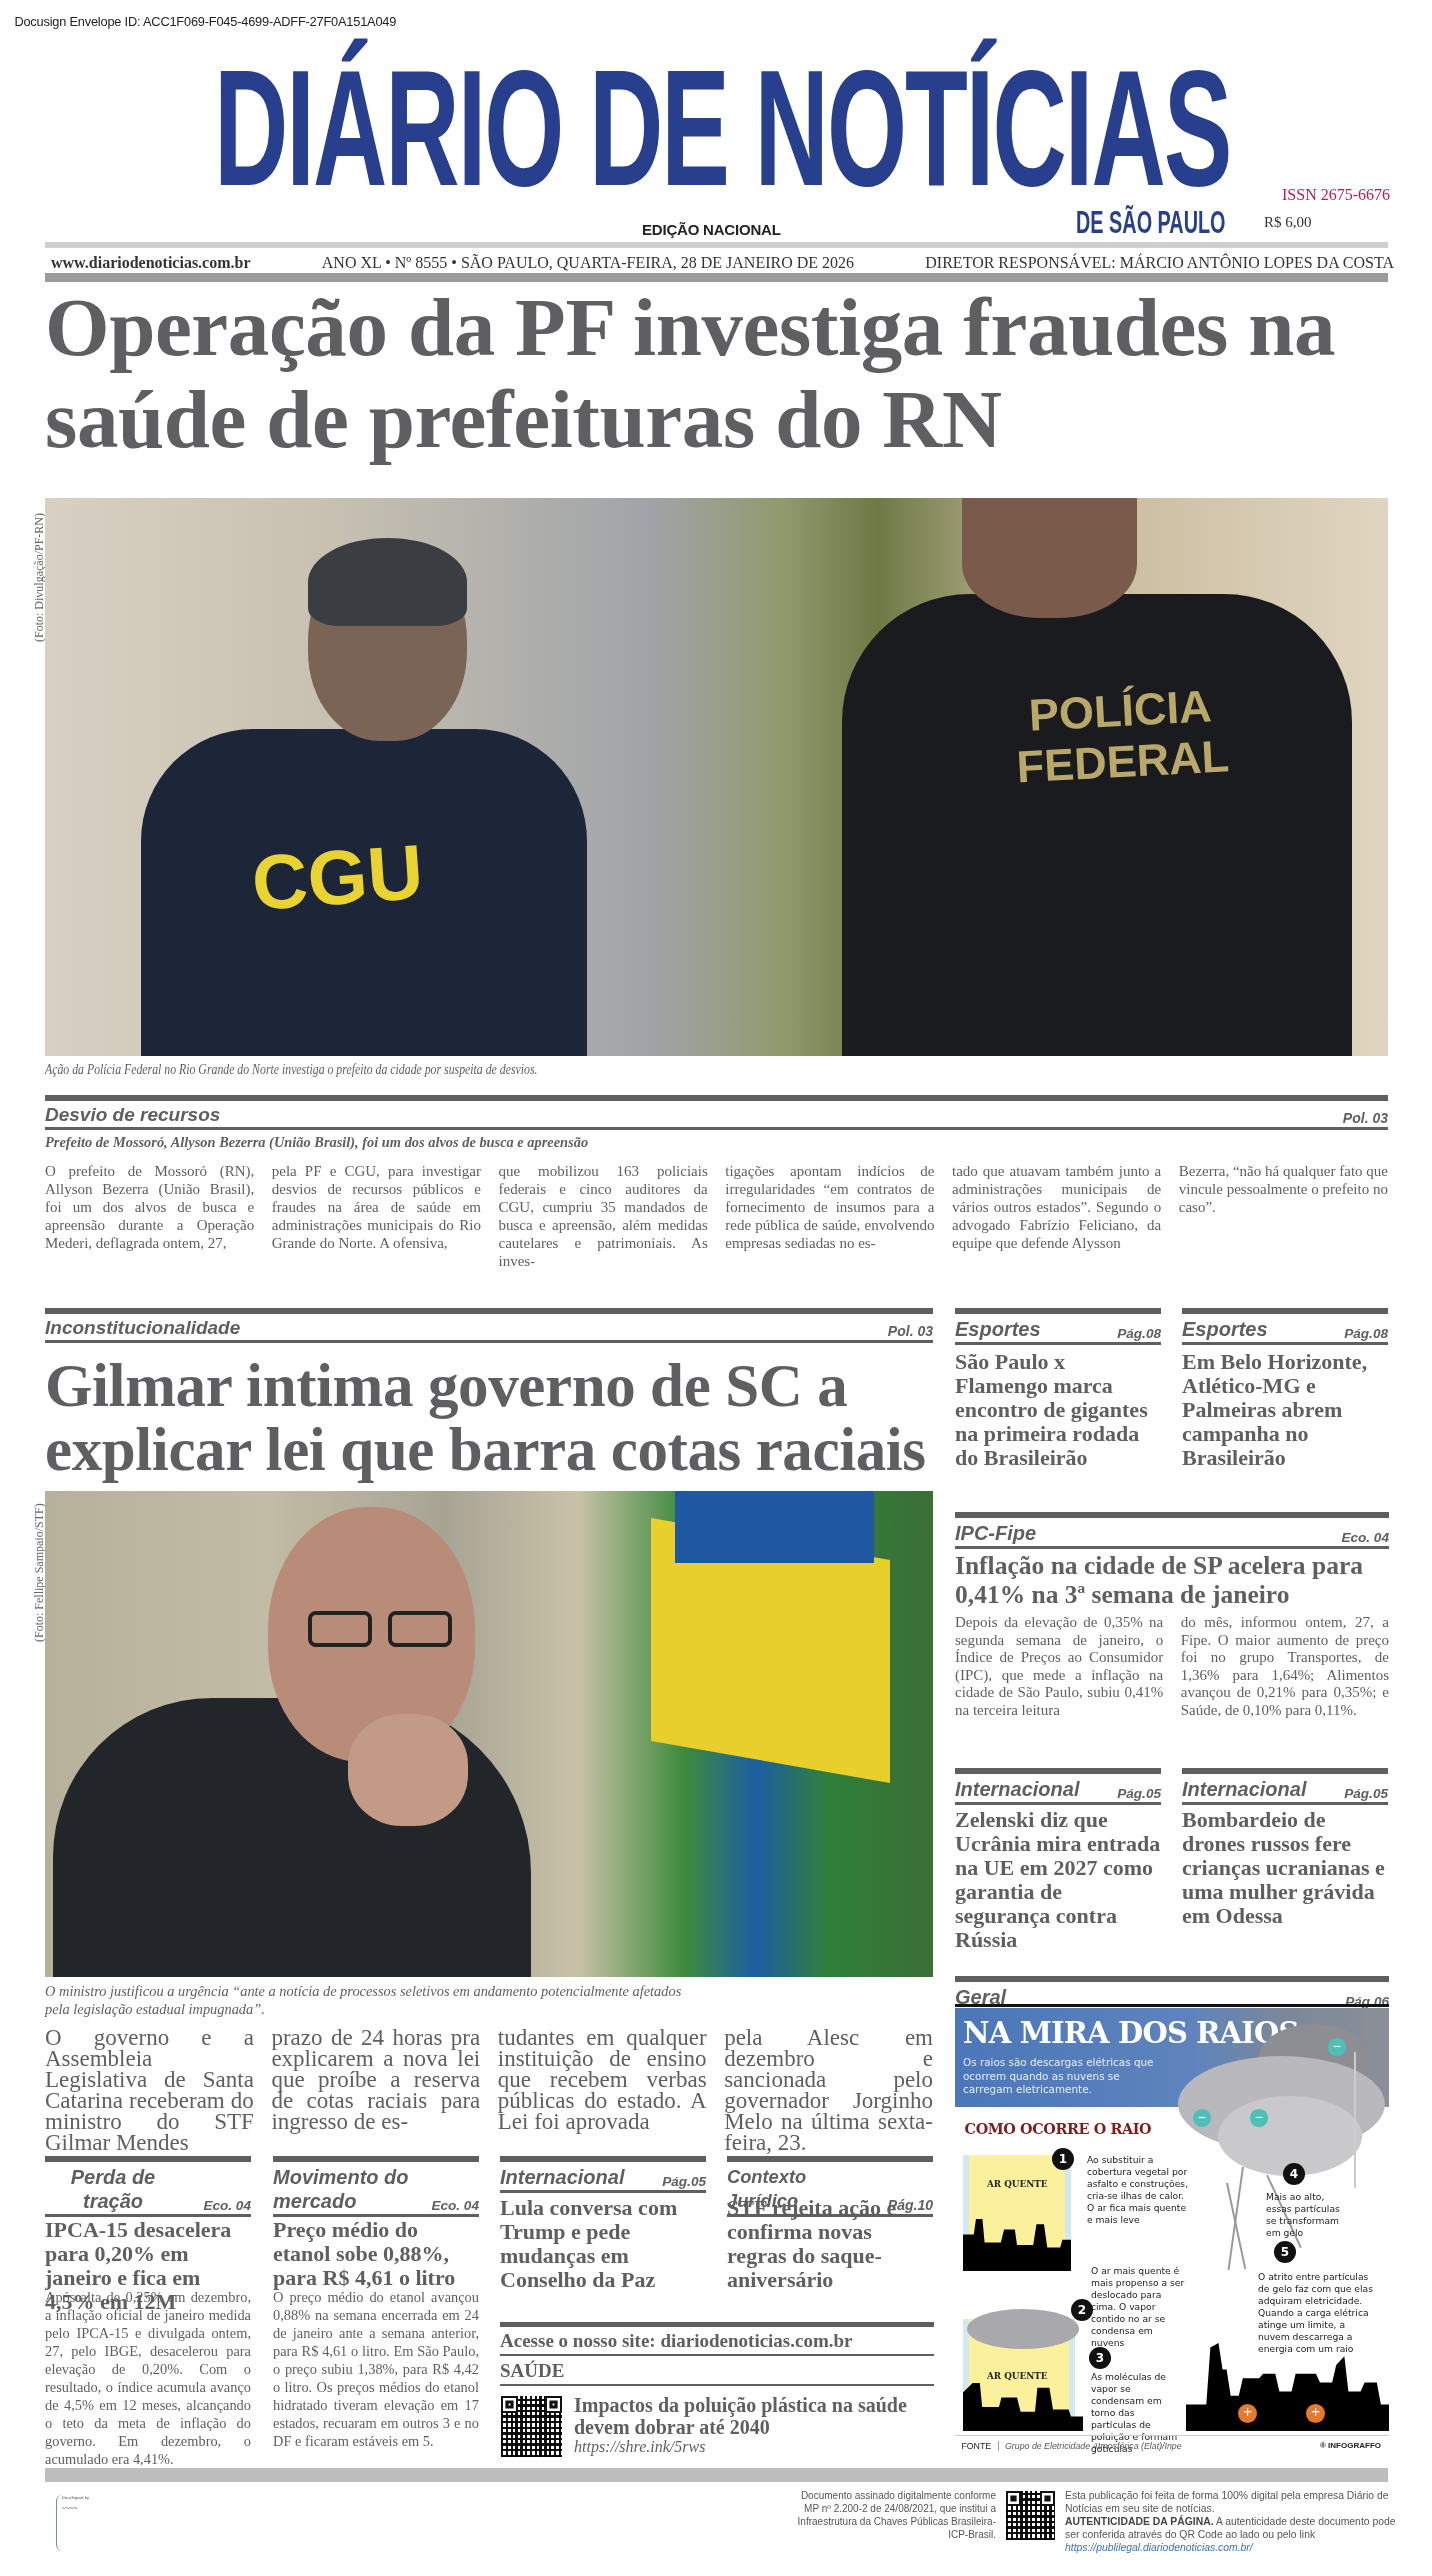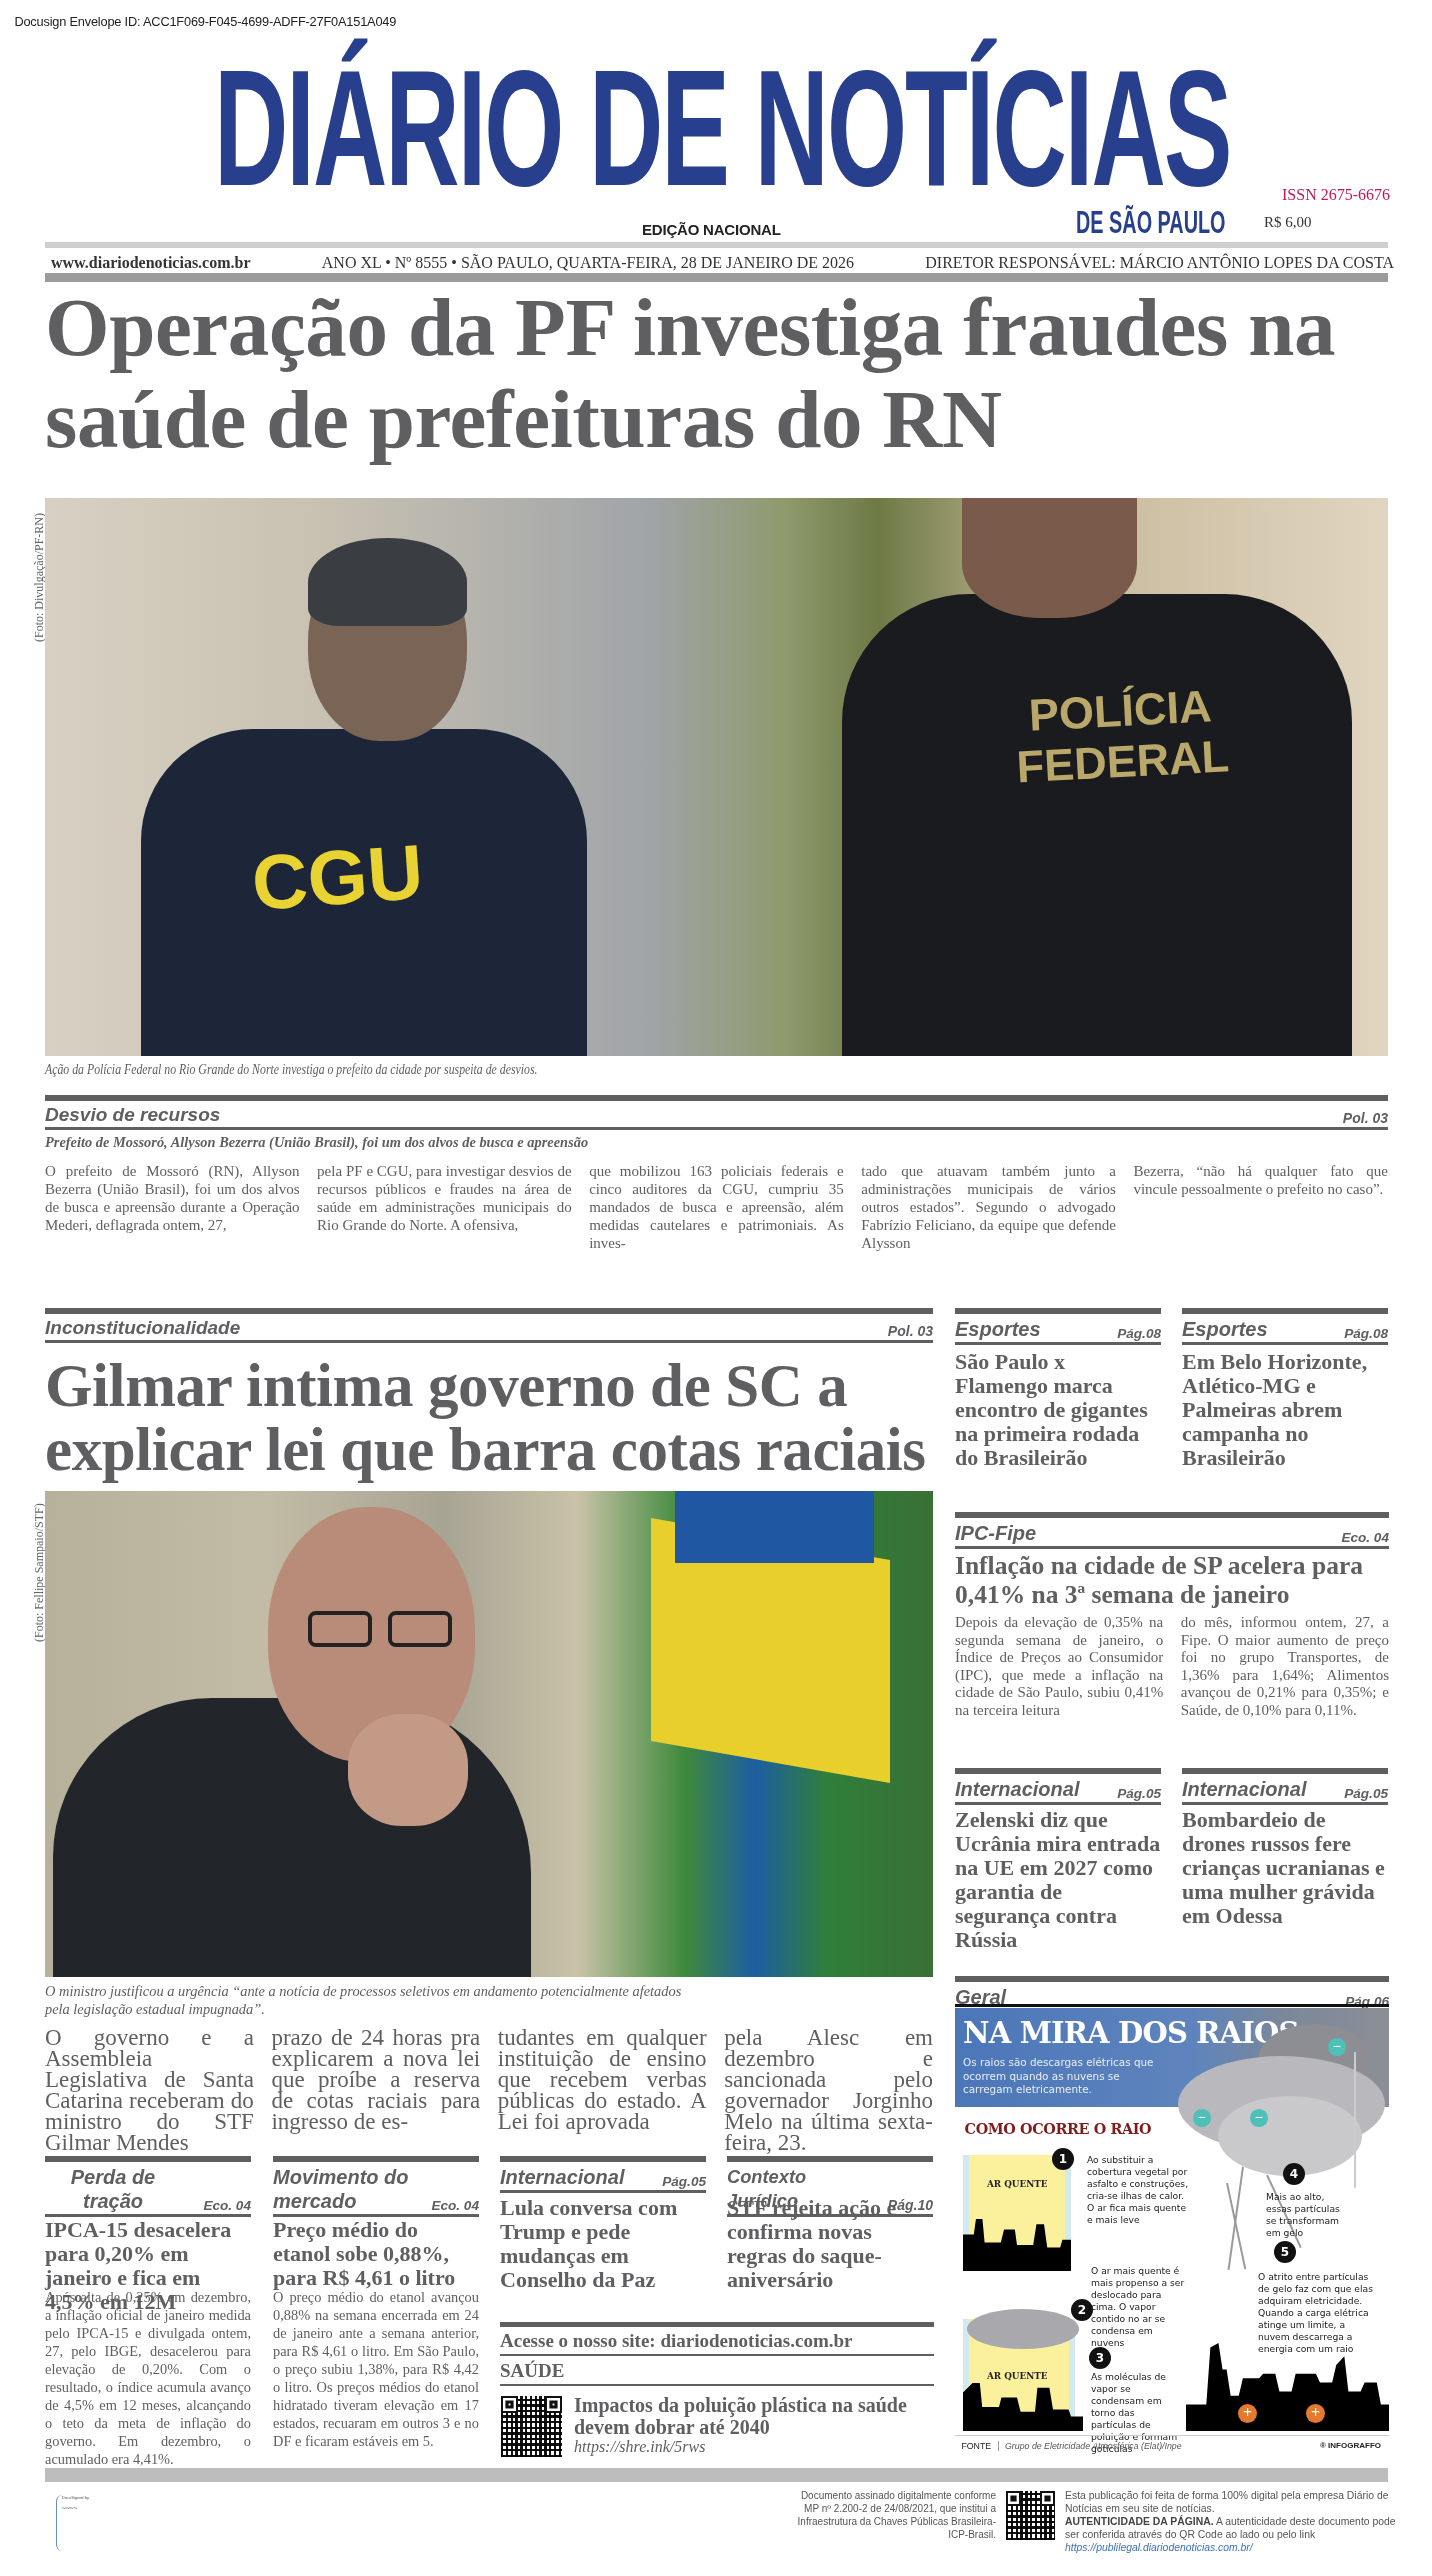--- a/index.html
+++ b/index.html
@@ -135,20 +135,21 @@
     <span class="name">Desvio de recursos</span>
     <span class="page">Pol. 03</span>
   </div>
   <div class="botbar"></div>
 </div>
 <div class="abs subhead" style="left:45px; top:1134px;">Prefeito de Mossoró, Allyson Bezerra (União Brasil), foi um dos alvos de busca e apreensão</div>
 <div class="abs columns" style="left:45px; top:1162px; width:1343px;">
   <p>O prefeito de Mossoró (RN), Allyson Bezerra (União Brasil), foi um dos alvos de busca e apreensão durante a Operação Mederi, deflagrada ontem, 27,</p>
   <p>pela PF e CGU, para investigar desvios de recursos públicos e fraudes na área de saúde em administrações municipais do Rio Grande do Norte. A ofensiva,</p>
   <p>que mobilizou 163 policiais federais e cinco auditores da CGU, cumpriu 35 mandados de busca e apreensão, além medidas cautelares e patrimoniais. As inves-</p>
+  <p>tigações apontam indícios de irregularidades “em contratos de fornecimento de insumos para a rede pública de saúde, envolvendo empresas sediadas no es-</p>
   <p>tado que atuavam também junto a administrações municipais de vários outros estados”. Segundo o advogado Fabrízio Feliciano, da equipe que defende Alysson</p>
   <p>Bezerra, “não há qualquer fato que vincule pessoalmente o prefeito no caso”.</p>
 </div>
 
 <div class="sec sec-a" style="left:45px; top:1308px; width:888px;">
   <div class="topbar"></div>
   <div class="row">
     <span class="name">Inconstitucionalidade</span>
     <span class="page">Pol. 03</span>
   </div>

